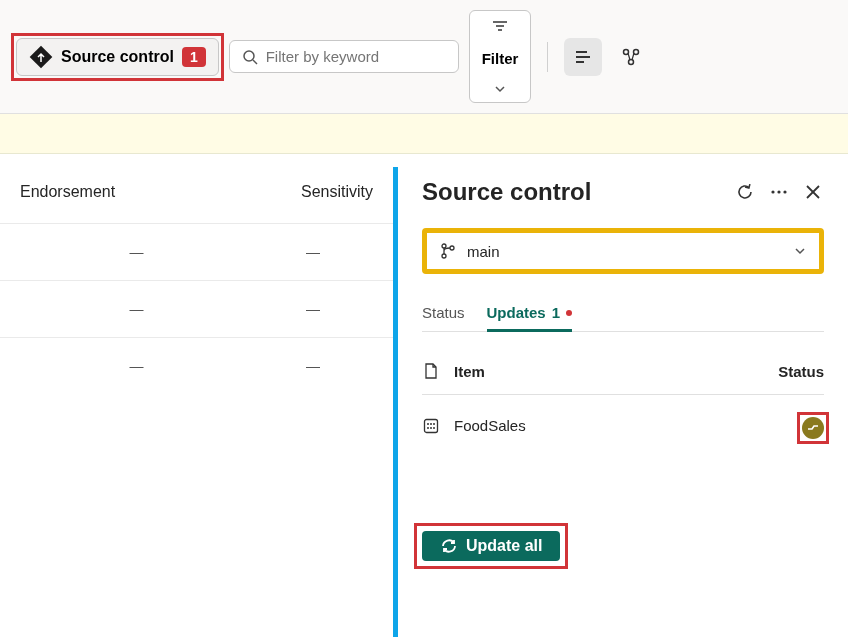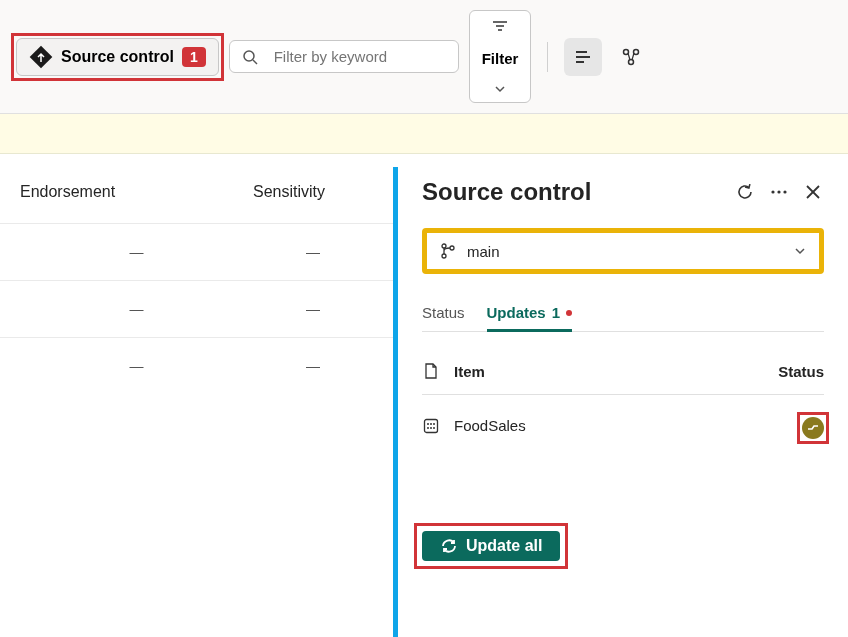--- a/index.html
+++ b/index.html
@@ -7,39 +7,39 @@
     
     
     .toolbar { display: flex; align-items: center; gap: 10px; padding: 10px 16px; border-bottom: 1px solid #e0e0e0; background: #faf9f8; }
     
     .sc-button-wrap { position: relative; }
     .sc-button { display: flex; align-items: center; gap: 8px; padding: 6px 12px; border: 1px solid #c7c7c7; border-radius: 6px; background: #f3f2f1; cursor: pointer; font-size: 16px; font-weight: 600; }
     .sc-button-hl { position: absolute; top: -5px; left: -5px; right: -5px; bottom: -5px; border: 3px solid #d13438; pointer-events: none; }
     .sc-diamond { width: 24px; height: 24px; }
     .badge { background: #d13438; color: #fff; border-radius: 4px; padding: 2px 8px; font-size: 14px; font-weight: 700; }
     
-    .search-box { display: flex; align-items: center; gap: 16px; padding: 7px 12px; border: 1px solid #c7c7c7; border-radius: 6px; background: #fff; width: 230px; }
+    .search-box { display: flex; align-items: center; gap: 8px; padding: 7px 12px; border: 1px solid #c7c7c7; border-radius: 6px; background: #fff; width: 230px; }
     .search-box input { border: none; outline: none; font-size: 15px; flex: 1; background: transparent; }
     
     .filter-btn { display: flex; align-items: center; gap: 16px; padding: 7px 12px; border: 1px solid #c7c7c7; border-radius: 6px; background: #fff; cursor: pointer; font-size: 15px; font-weight: 600; flex-direction: column; }
     
     .divider { width: 1px; height: 30px; background: #d0d0d0; margin: 0 6px; }
     
     .icon-btn { display: flex; align-items: center; justify-content: center; width: 38px; height: 38px; border: none; border-radius: 6px; background: transparent; cursor: pointer; }
     .icon-btn.active { background: #e6e6e6; }
     
     
     .yellow-band { height: 40px; background: #fffce5; border-bottom: 1px solid #e8e8d0; }
     
     
     .main { display: flex; height: calc(100% - 60px - 40px); }
     .left-grid { flex: 1; border-right: 5px solid #0ea5e9; padding-top: 16px; margin-top: 13px; }
     .grid-headers { display: flex; padding: 0 20px 22px 20px; }
     .col-endorsement { flex: 1; font-size: 16px; color: #252525; }
-    .col-sensitivity { width: 120px; font-size: 16px; color: #252525; text-align: left; }
+    .col-sensitivity { width: 120px; font-size: 16px; color: #252525; text-align: right; }
     .grid-row { display: flex; padding: 20px 20px; border-top: 1px solid #eaeaea; }
     .grid-cell-e { flex: 1; text-align: center; color: #555; }
     .grid-cell-s { width: 120px; text-align: center; color: #555; }
     
     
     .panel { width: 450px; padding: 24px 24px 0 24px; background: #fff; }
     .panel-head { display: flex; align-items: center; gap: 12px; margin-bottom: 22px; }
     .panel-title { font-size: 24px; font-weight: 700; flex: 1; }
     .panel-hicon { width: 22px; height: 22px; display: flex; align-items: center; justify-content: center; cursor: pointer; }
     

